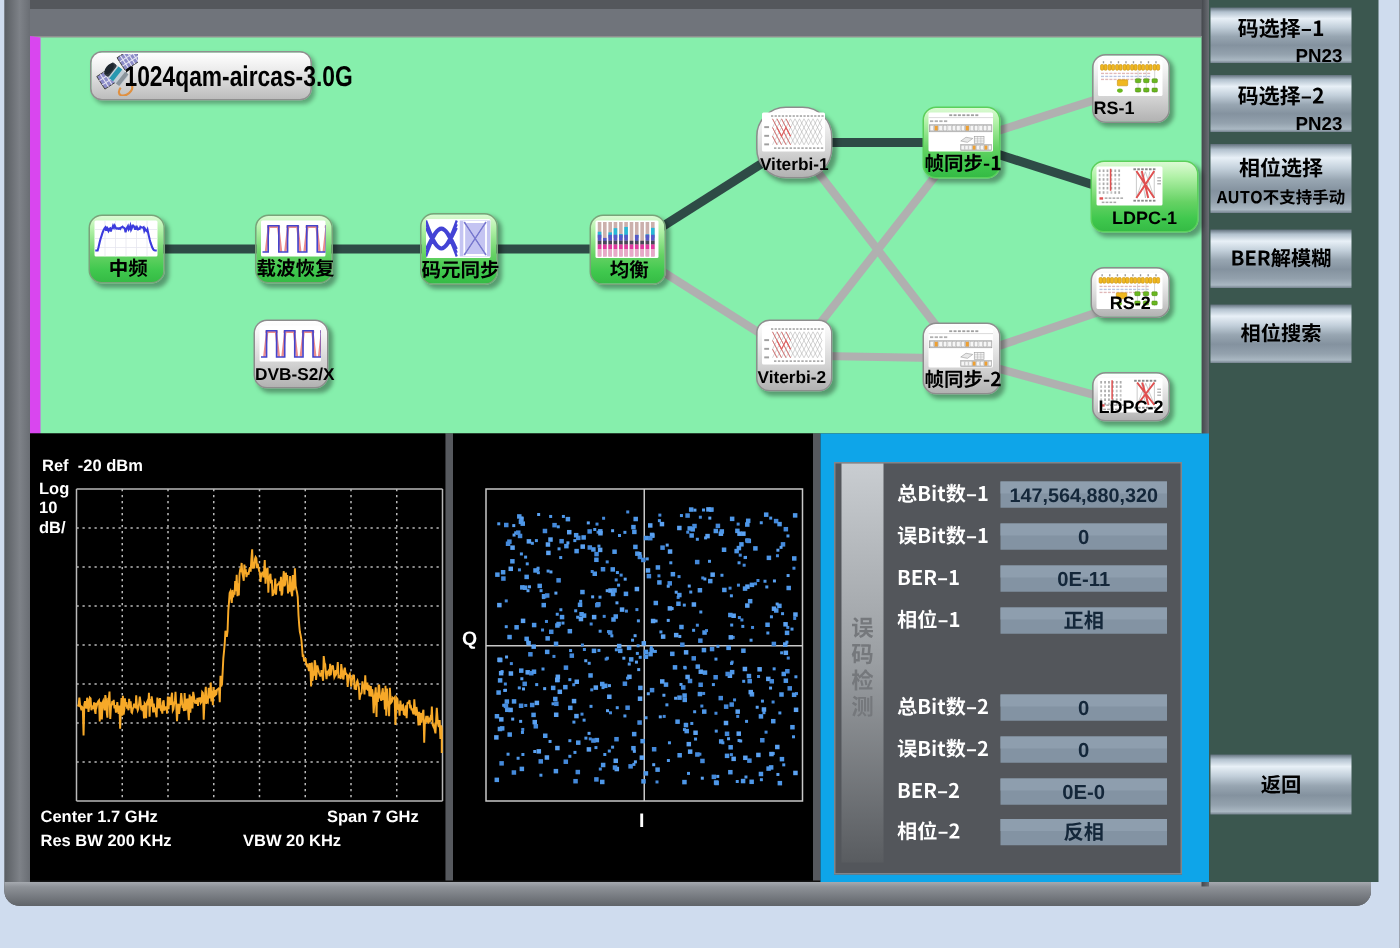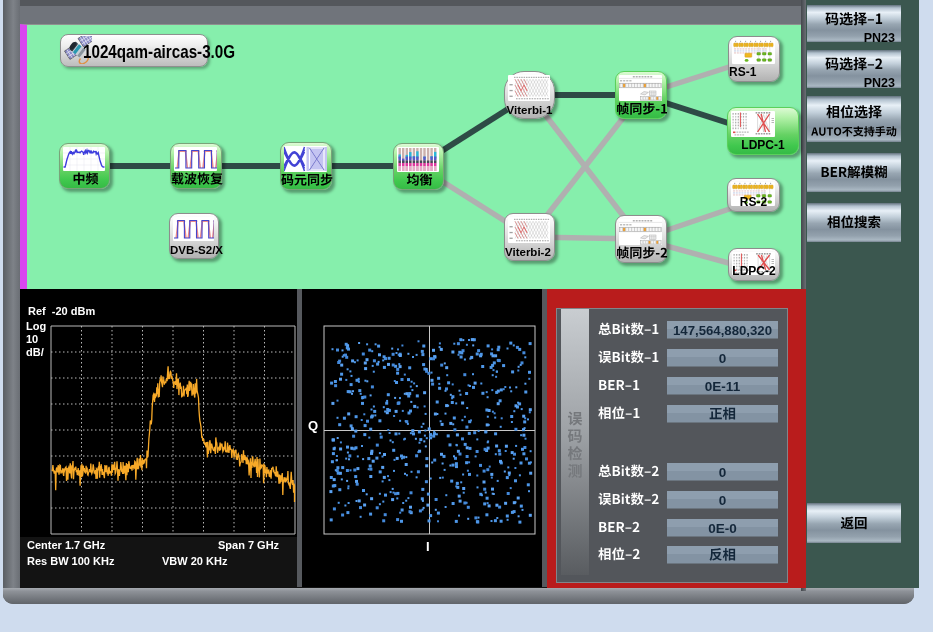--- a/index.html
+++ b/index.html
@@ -622,21 +622,21 @@
         <rect x="34.5" y="19.2" width="1.7" height="1.2" fill="#888"></rect>
         <rect x="37.1" y="19.2" width="1.7" height="1.2" fill="#888"></rect>
         <rect x="39.5" y="7.0" width="2.5" height="1.0" fill="#b8b8b8"></rect>
         <rect x="39.5" y="9.0" width="2.5" height="1.0" fill="#b8b8b8"></rect>
         <rect x="39.5" y="11.0" width="2.5" height="1.0" fill="#b8b8b8"></rect>
       </svg>
       <div style="position:absolute;left:0;right:0;bottom:2px;text-align:center;font:bold 12px 'Liberation Sans',sans-serif;color:#000;white-space:nowrap">LDPC-2</div>
     </div>
 </div>
 <div style="position:absolute;left:20px;top:289px;width:781px;height:299px;background:#131313">
-<div style="position:absolute;left:0px;top:0px;width:277px;height:248px;background:#000">
+<div style="position:absolute;left:0px;top:0px;width:277px;height:298px;background:#000">
 <svg width="277" height="298" style="position:absolute;left:0;top:0">
         <line x1="31.0" y1="37" x2="31.0" y2="245" stroke="#b9b9b9" stroke-width="1"></line>
         <line x1="61.5" y1="37" x2="61.5" y2="245" stroke="#b9b9b9" stroke-width="1" stroke-dasharray="1.5,2.5"></line>
         <line x1="92.0" y1="37" x2="92.0" y2="245" stroke="#b9b9b9" stroke-width="1" stroke-dasharray="1.5,2.5"></line>
         <line x1="122.5" y1="37" x2="122.5" y2="245" stroke="#b9b9b9" stroke-width="1" stroke-dasharray="1.5,2.5"></line>
         <line x1="153.0" y1="37" x2="153.0" y2="245" stroke="#b9b9b9" stroke-width="1" stroke-dasharray="1.5,2.5"></line>
         <line x1="183.5" y1="37" x2="183.5" y2="245" stroke="#b9b9b9" stroke-width="1" stroke-dasharray="1.5,2.5"></line>
         <line x1="214.0" y1="37" x2="214.0" y2="245" stroke="#b9b9b9" stroke-width="1" stroke-dasharray="1.5,2.5"></line>
         <line x1="244.5" y1="37" x2="244.5" y2="245" stroke="#b9b9b9" stroke-width="1" stroke-dasharray="1.5,2.5"></line>
         <line x1="275.0" y1="37" x2="275.0" y2="245" stroke="#b9b9b9" stroke-width="1"></line>
@@ -648,21 +648,21 @@
         <line x1="31" y1="167.0" x2="275" y2="167.0" stroke="#b9b9b9" stroke-width="1" stroke-dasharray="1.5,2.5"></line>
         <line x1="31" y1="193.0" x2="275" y2="193.0" stroke="#b9b9b9" stroke-width="1" stroke-dasharray="1.5,2.5"></line>
         <line x1="31" y1="219.0" x2="275" y2="219.0" stroke="#b9b9b9" stroke-width="1" stroke-dasharray="1.5,2.5"></line>
         <line x1="31" y1="245.0" x2="275" y2="245.0" stroke="#b9b9b9" stroke-width="1"></line>
         <polyline points="31.5,181.4 32.0,181.3 32.4,181.5 32.9,176.1 33.4,181.1 33.8,182.4 34.3,184.5 34.8,182.4 35.2,182.9 35.7,201.3 36.2,180.8 36.7,178.5 37.1,181.0 37.6,183.3 38.1,176.2 38.5,177.6 39.0,185.6 39.5,181.2 39.9,176.1 40.4,176.6 40.9,184.5 41.3,182.6 41.8,182.0 42.3,183.6 42.7,179.3 43.2,184.6 43.7,186.9 44.1,179.6 44.6,181.4 45.1,179.4 45.5,178.5 46.0,177.9 46.5,192.0 47.0,178.9 47.4,183.9 47.9,190.7 48.4,179.5 48.8,178.4 49.3,181.4 49.8,184.5 50.2,174.4 50.7,177.4 51.2,186.3 51.6,189.5 52.1,176.8 52.6,176.6 53.0,172.0 53.5,190.3 54.0,181.9 54.4,181.1 54.9,178.5 55.4,180.8 55.8,177.6 56.3,183.2 56.8,181.1 57.3,186.1 57.7,183.7 58.2,179.1 58.7,185.2 59.1,186.9 59.6,181.3 60.1,196.8 60.5,186.7 61.0,176.3 61.5,188.2 61.9,174.8 62.4,187.4 62.9,184.1 63.3,176.5 63.8,182.1 64.3,179.0 64.7,182.6 65.2,182.3 65.7,184.5 66.1,176.9 66.6,183.1 67.1,178.5 67.6,185.7 68.0,186.2 68.5,183.6 69.0,182.2 69.4,180.1 69.9,181.7 70.4,183.2 70.8,174.5 71.3,182.4 71.8,184.6 72.2,183.5 72.7,180.4 73.2,175.4 73.6,178.2 74.1,183.2 74.6,182.7 75.0,185.1 75.5,181.1 76.0,189.9 76.4,179.9 76.9,180.7 77.4,189.8 77.9,179.3 78.3,178.4 78.8,181.3 79.3,172.8 79.7,188.8 80.2,177.1 80.7,182.1 81.1,175.2 81.6,178.9 82.1,186.0 82.5,180.0 83.0,185.8 83.5,182.8 83.9,186.4 84.4,189.2 84.9,176.1 85.3,177.6 85.8,183.2 86.3,179.0 86.7,176.4 87.2,183.4 87.7,182.6 88.2,186.8 88.6,179.3 89.1,177.9 89.6,184.7 90.0,182.7 90.5,183.2 91.0,182.0 91.4,186.7 91.9,175.3 92.4,183.8 92.8,175.5 93.3,180.5 93.8,180.3 94.2,176.0 94.7,172.8 95.2,184.6 95.6,183.8 96.1,180.2 96.6,178.1 97.0,172.2 97.5,181.3 98.0,191.8 98.5,182.3 98.9,180.2 99.4,187.0 99.9,182.0 100.3,180.4 100.8,173.1 101.3,177.9 101.7,182.2 102.2,182.1 102.7,185.0 103.1,173.0 103.6,184.7 104.1,183.3 104.5,177.4 105.0,177.3 105.5,185.8 105.9,191.2 106.4,174.0 106.9,186.2 107.3,179.3 107.8,175.2 108.3,183.3 108.8,172.2 109.2,174.4 109.7,178.3 110.2,179.9 110.6,177.6 111.1,180.2 111.6,176.3 112.0,181.6 112.5,176.1 113.0,178.9 113.4,175.9 113.9,179.5 114.4,178.7 114.8,172.3 115.3,172.9 115.8,190.8 116.2,181.6 116.7,174.2 117.2,168.9 117.7,180.3 118.1,177.4 118.6,178.4 119.1,169.6 119.5,171.2 120.0,176.6 120.5,166.1 120.9,178.6 121.4,171.5 121.9,181.2 122.3,169.1 122.8,175.8 123.3,170.9 123.7,174.2 124.2,173.8 124.7,170.7 125.1,170.5 125.6,170.1 126.1,171.3 126.5,179.2 127.0,161.5 127.5,168.6 128.0,167.0 128.4,159.6 128.9,149.7 129.4,144.7 129.8,140.3 130.3,131.5 130.8,132.8 131.2,135.5 131.7,131.7 132.2,118.1 132.6,113.2 133.1,106.3 133.6,105.2 134.0,109.0 134.5,113.0 135.0,104.3 135.4,109.2 135.9,105.9 136.4,107.4 136.8,98.4 137.3,105.1 137.8,94.2 138.3,108.4 138.7,99.9 139.2,108.0 139.7,93.5 140.1,90.9 140.6,91.4 141.1,86.3 141.5,92.6 142.0,95.0 142.5,98.2 142.9,87.4 143.4,92.5 143.9,91.8 144.3,95.7 144.8,93.4 145.3,93.0 145.7,94.1 146.2,90.7 146.7,89.3 147.1,92.1 147.6,83.5 148.1,77.2 148.6,90.1 149.0,85.5 149.5,89.9 150.0,83.6 150.4,82.4 150.9,83.2 151.4,89.8 151.8,86.8 152.3,89.3 152.8,91.8 153.2,92.6 153.7,98.9 154.2,92.9 154.6,94.3 155.1,92.1 155.6,96.0 156.0,92.8 156.5,84.3 157.0,100.1 157.4,95.6 157.9,90.7 158.4,89.5 158.9,106.1 159.3,96.6 159.8,95.3 160.3,93.6 160.7,100.0 161.2,97.5 161.7,107.7 162.1,107.5 162.6,106.2 163.1,103.2 163.5,96.7 164.0,107.5 164.5,101.3 164.9,101.1 165.4,100.4 165.9,100.5 166.3,98.6 166.8,105.2 167.3,95.5 167.7,107.9 168.2,106.3 168.7,97.6 169.2,91.8 169.6,101.8 170.1,100.6 170.6,92.8 171.0,97.8 171.5,94.4 172.0,106.6 172.4,103.2 172.9,105.4 173.4,95.0 173.8,100.0 174.3,106.3 174.8,108.5 175.2,94.3 175.7,104.6 176.2,101.9 176.6,89.9 177.1,101.7 177.6,104.1 178.0,105.8 178.5,109.0 179.0,121.2 179.5,128.1 179.9,132.2 180.4,134.4 180.9,137.4 181.3,141.6 181.8,148.2 182.3,148.1 182.7,151.5 183.2,151.6 183.7,149.7 184.1,153.5 184.6,154.9 185.1,154.3 185.5,155.9 186.0,158.3 186.5,153.1 186.9,154.9 187.4,168.6 187.9,152.7 188.3,165.0 188.8,160.2 189.3,160.5 189.8,151.2 190.2,153.3 190.7,164.3 191.2,158.6 191.6,154.6 192.1,156.9 192.6,159.2 193.0,160.5 193.5,161.5 194.0,161.3 194.4,157.7 194.9,161.8 195.4,164.9 195.8,148.4 196.3,152.8 196.8,153.8 197.2,159.5 197.7,163.8 198.2,158.7 198.7,158.8 199.1,158.1 199.6,161.8 200.1,153.5 200.5,161.1 201.0,155.5 201.5,155.7 201.9,154.6 202.4,158.6 202.9,162.5 203.3,161.6 203.8,157.8 204.3,159.6 204.7,158.2 205.2,152.4 205.7,162.4 206.1,162.2 206.6,161.8 207.1,163.7 207.5,153.7 208.0,158.0 208.5,162.5 209.0,163.9 209.4,157.9 209.9,156.1 210.4,160.3 210.8,160.1 211.3,160.8 211.8,168.9 212.2,163.0 212.7,161.3 213.2,160.4 213.6,163.3 214.1,168.7 214.6,164.3 215.0,162.3 215.5,161.2 216.0,161.3 216.4,170.7 216.9,167.4 217.4,170.9 217.8,165.8 218.3,164.8 218.8,167.0 219.3,169.4 219.7,177.5 220.2,174.3 220.7,173.3 221.1,173.0 221.6,165.2 222.1,168.4 222.5,169.0 223.0,173.9 223.5,161.2 223.9,169.1 224.4,170.7 224.9,166.0 225.3,171.5 225.8,167.5 226.3,175.2 226.7,170.8 227.2,168.3 227.7,175.4 228.1,170.5 228.6,174.1 229.1,186.4 229.6,179.0 230.0,174.0 230.5,169.2 231.0,189.0 231.4,172.7 231.9,178.9 232.4,167.9 232.8,167.9 233.3,175.8 233.8,176.9 234.2,178.2 234.7,172.9 235.2,169.8 235.6,177.7 236.1,172.6 236.6,183.9 237.0,168.1 237.5,188.1 238.0,170.1 238.4,181.2 238.9,180.2 239.4,188.5 239.9,169.5 240.3,176.1 240.8,179.4 241.3,178.8 241.7,176.1 242.2,176.5 242.7,176.9 243.1,176.2 243.6,194.3 244.1,184.3 244.5,176.4 245.0,177.1 245.5,184.5 245.9,180.5 246.4,188.2 246.9,178.1 247.3,181.5 247.8,184.7 248.3,181.5 248.7,181.1 249.2,187.1 249.7,187.4 250.2,184.2 250.6,181.2 251.1,189.8 251.6,179.7 252.0,179.4 252.5,179.7 253.0,177.7 253.4,182.2 253.9,181.8 254.4,184.5 254.8,183.2 255.3,186.1 255.8,187.2 256.2,177.2 256.7,184.2 257.2,188.1 257.6,182.3 258.1,185.5 258.6,188.4 259.0,194.6 259.5,185.6 260.0,194.4 260.5,186.3 260.9,192.8 261.4,188.6 261.9,186.0 262.3,184.1 262.8,206.1 263.3,190.9 263.7,191.7 264.2,188.2 264.7,192.6 265.1,188.3 265.6,193.4 266.1,189.4 266.5,192.4 267.0,189.6 267.5,190.8 267.9,182.1 268.4,194.0 268.9,195.3 269.3,194.5 269.8,197.6 270.3,199.9 270.8,190.5 271.2,182.8 271.7,190.4 272.2,194.3 272.6,195.7 273.1,191.1 273.6,203.6 274.0,194.6 274.5,196.8 274.5,213.0" fill="none" stroke="#f7a928" stroke-width="1.3"></polyline>
       </svg>
 <div style="position:absolute;left:8px;top:16px;font:bold 11px 'Liberation Sans',sans-serif;color:#fff">Ref&nbsp; -20 dBm</div>
 <div style="position:absolute;left:6px;top:31px;font:bold 11px 'Liberation Sans',sans-serif;color:#fff;line-height:13px">Log<br>10<br>dB/</div>
 <div style="position:absolute;left:7px;top:250px;font:bold 11px 'Liberation Sans',sans-serif;color:#fff">Center 1.7 GHz</div>
 <div style="position:absolute;left:198px;top:250px;font:bold 11px 'Liberation Sans',sans-serif;color:#fff">Span 7 GHz</div>
-<div style="position:absolute;left:7px;top:266px;font:bold 11px 'Liberation Sans',sans-serif;color:#fff">Res BW 100 KHz</div>
+<div style="position:absolute;left:7px;top:266px;font:bold 11px 'Liberation Sans',sans-serif;color:#fff">Res BW 200 KHz</div>
 <div style="position:absolute;left:142px;top:266px;font:bold 11px 'Liberation Sans',sans-serif;color:#fff">VBW 20 KHz</div>
     </div>
 <div style="position:absolute;left:277px;top:0;width:5px;height:298px;background:#56595e"></div>
 <div style="position:absolute;left:282px;top:0;width:240px;height:298px;background:#000">
 <svg width="240" height="298">
 <rect x="22" y="37" width="211" height="208" fill="none" stroke="#c8c8c8" stroke-width="1"></rect>
 <line x1="127.5" y1="37" x2="127.5" y2="245" stroke="#c8c8c8" stroke-width="1"></line>
 <line x1="22" y1="141.5" x2="233" y2="141.5" stroke="#c8c8c8" stroke-width="1"></line>
 <rect x="92.1" y="75.8" width="3" height="3" fill="#4e97e8"></rect>
         <rect x="192.1" y="65.3" width="3" height="3" fill="#5ba2f2"></rect>
@@ -1302,21 +1302,21 @@
         <rect x="208.9" y="221.9" width="3" height="3" fill="#4e97e8"></rect>
         <rect x="173.9" y="231.2" width="3" height="3" fill="#4e97e8"></rect>
         <rect x="55.5" y="89.9" width="2" height="2" fill="#4e97e8"></rect>
         <rect x="45.0" y="55.3" width="2" height="2" fill="#5ba2f2"></rect>
         <rect x="70.9" y="116.5" width="2" height="2" fill="#4e97e8"></rect>
       </svg>
 <div style="position:absolute;left:6px;top:129px;font:bold 13px 'Liberation Sans',sans-serif;color:#fff">Q</div>
 <div style="position:absolute;left:124px;top:250px;font:bold 13px 'Liberation Sans',sans-serif;color:#fff">I</div>
 </div>
 <div style="position:absolute;left:522px;top:0;width:5px;height:298px;background:#56595e"></div>
-<div style="position:absolute;left:527px;top:0;width:299px;height:299px;background:#b91c1c">
+<div style="position:absolute;left:527px;top:0;width:299px;height:299px;background:#0ea5e9">
 <div style="position:absolute;left:9px;top:19px;width:232px;height:275px;border:1px solid #82858a;background:#53565b;box-sizing:border-box"></div>
 <svg width="250" height="298" style="position:absolute;left:0;top:0">
 <defs>
           <linearGradient id="sgrad" x1="0" y1="0" x2="0" y2="1">
             <stop offset="0" stop-color="#c9cdd1"></stop>
             <stop offset="0.5" stop-color="#9a9ea2"></stop>
             <stop offset="1" stop-color="#595c60"></stop>
           </linearGradient>
         </defs>
 <rect x="14" y="20" width="28" height="266" fill="url(#sgrad)"></rect>

